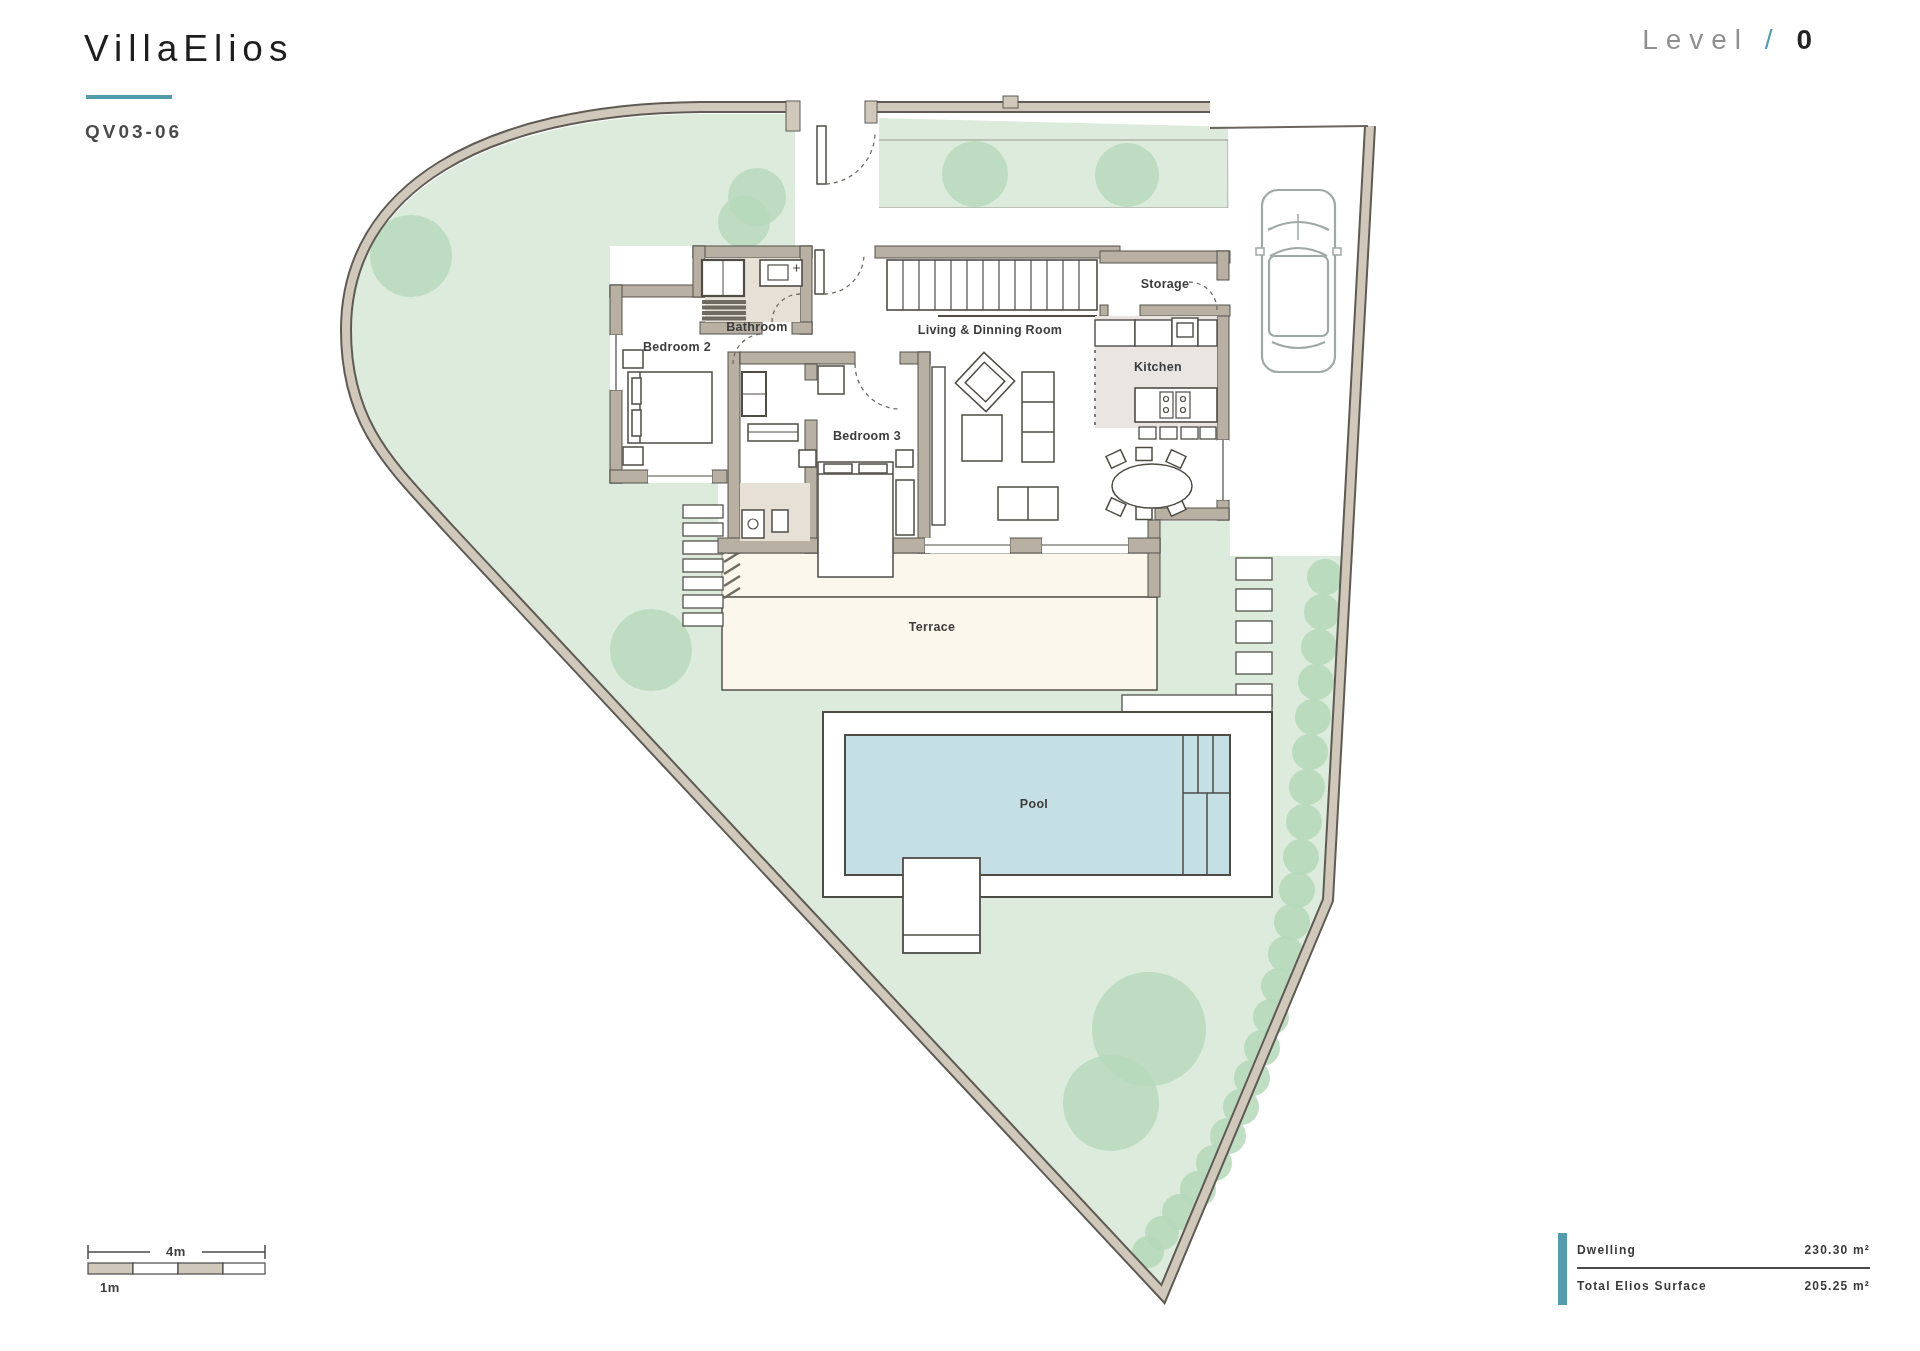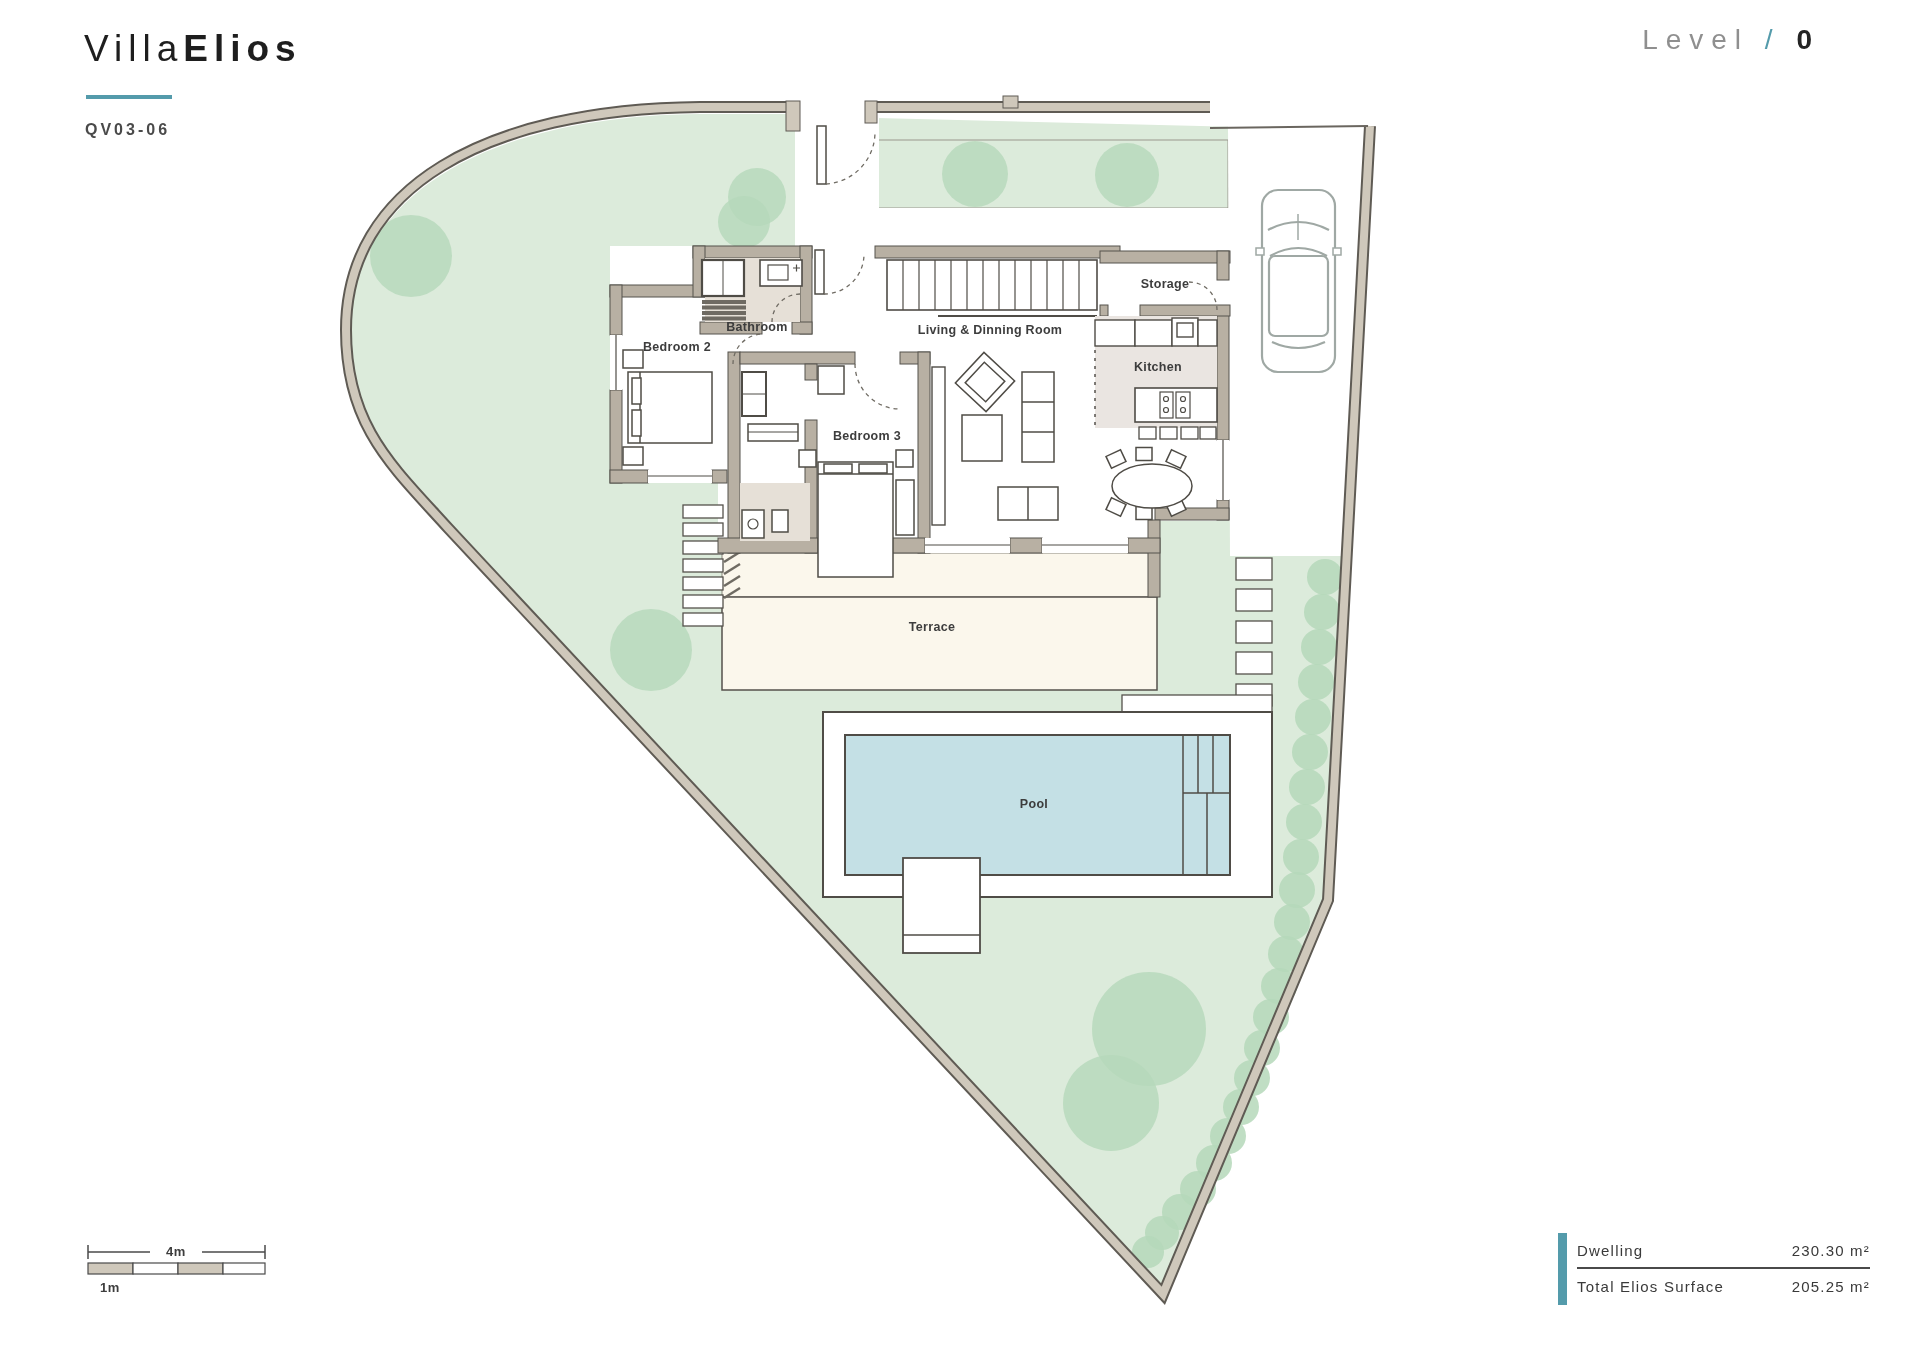--- a/index.html
+++ b/index.html
@@ -1,33 +1,33 @@
 <!DOCTYPE html>
 <html><head>
 <meta charset="utf-8">
 <style>
   html,body{margin:0;padding:0;background:#fff;}
   .page{position:relative;width:1920px;height:1351px;background:#ffffff;
         font-family:"Liberation Sans",sans-serif;overflow:hidden;}
   
   .title{position:absolute;left:84px;top:28px;font-size:37px;letter-spacing:6px;color:#1e1e1e;white-space:nowrap;}
   .title .light{font-weight:400;}
-  .title .bold{font-weight:700;}
+  .title .bold{font-weight:400;}
   .title-underline{position:absolute;left:86px;top:95px;width:86px;height:4px;background:#549BAB;}
-  .unit-code{position:absolute;left:85px;top:121px;font-size:16px;font-weight:700;letter-spacing:3px;color:#4a4a4a;}
+  .unit-code{position:absolute;left:85px;top:121px;font-size:19px;font-weight:700;letter-spacing:3px;color:#4a4a4a;}
   .level{position:absolute;right:100px;top:24px;font-size:28px;letter-spacing:8px;white-space:nowrap;}
   .level .lvl-word{color:#8f8f8f;font-weight:400;}
   .level .lvl-sep{color:#549BAB;font-weight:400;}
   .level .lvl-val{color:#242424;font-weight:700;}
   
   .summary{position:absolute;left:1558px;top:1233px;width:312px;}
   .summary .bar{position:absolute;left:0;top:0;width:9px;height:72px;background:#549BAB;}
   .summary .rows{margin-left:19px;}
   .summary .row{display:flex;justify-content:space-between;align-items:center;height:34px;
-                font-size:15px;font-weight:400;letter-spacing:1.2px;color:#3a3a3a;}
+                font-size:12px;font-weight:700;letter-spacing:1.2px;color:#3a3a3a;}
   .summary .divider{height:2px;background:#4a4a4a;margin:0;}
   svg text{font-family:"Liberation Sans",sans-serif;}
   .room-label{font-size:12.5px;font-weight:700;letter-spacing:.3px;fill:#3d3d3d;}
   .scale-label{font-size:13px;font-weight:700;fill:#3d3d3d;letter-spacing:.5px;}
 </style>
 </head>
 <body>
 
 <div class="page">
 

